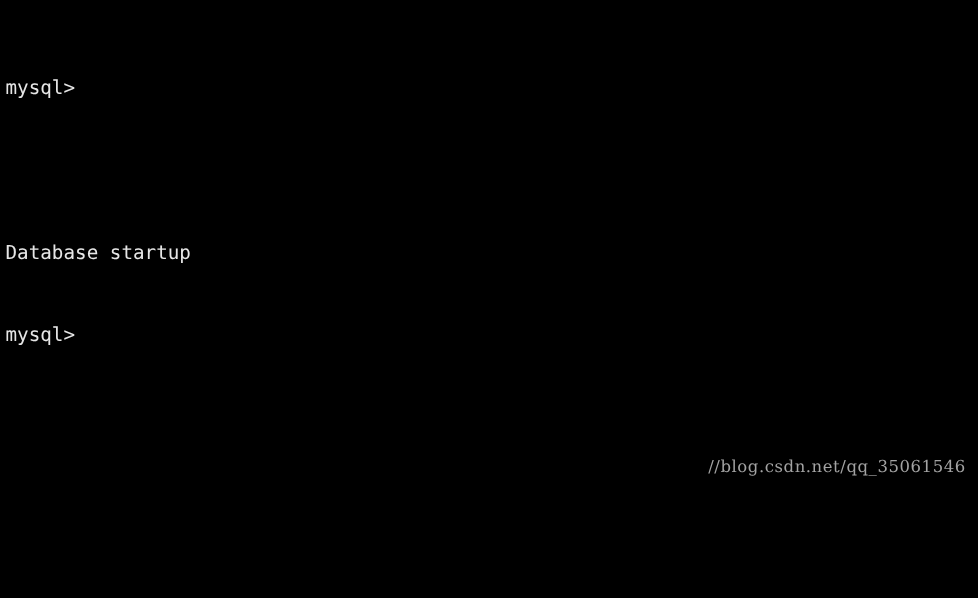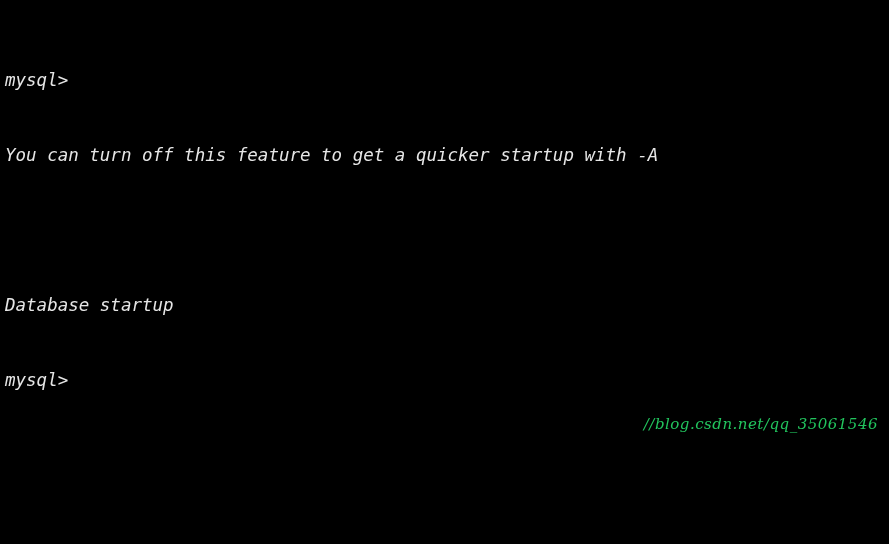--- a/index.html
+++ b/index.html
@@ -17,21 +17,20 @@
   #terminal {
     position: relative;
     width: 889px;
     height: 451px;
     background: #000000;
     color: #e6e6e6;
     font-family: "DejaVu Sans Mono", "Liberation Mono", monospace;
     font-size: 17.5px;
     line-height: 25px;
     overflow: hidden;
-    font-style: italic;
   }
   .screen {
     position: absolute;
     left: 5px;
     top: -7px;
     white-space: pre;
     letter-spacing: 0px;
   }
   .line {
     height: 25px;
@@ -40,33 +39,32 @@
   }
   .line.blank {
     color: transparent;
   }
   .watermark {
     position: absolute;
     right: 11px;
     bottom: 14px;
     font-family: "DejaVu Serif", "Liberation Serif", serif;
     font-size: 15px;
-    color: #22c55e;
+    color: #a3a3a3;
     letter-spacing: 0.5px;
     white-space: pre;
   }
 </style>
 </head>
 <body>
 
 <div id="terminal">
   <div class="screen">
 
     <div class="line">mysql&gt;</div>
-    <div class="line">You can turn off this feature to get a quicker startup with -A</div>
     <div class="line blank"></div>
     <div class="line">Database startup</div>
     <div class="line">mysql&gt;</div>
     
     
     
     
     
     
     

